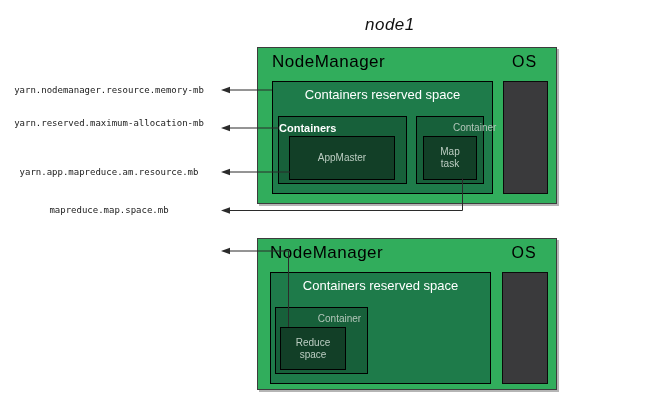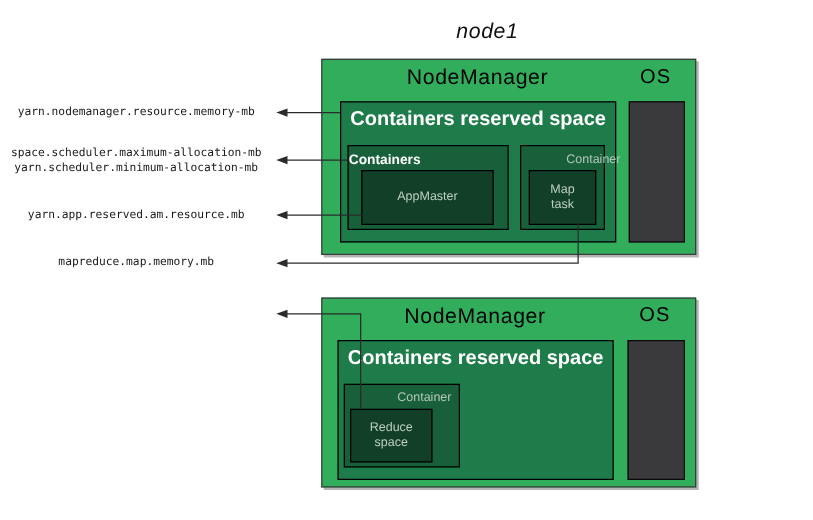--- a/index.html
+++ b/index.html
@@ -9,32 +9,32 @@
   }
   .node-title{
     position:absolute;width:90px;text-align:left;
     font-style:italic;font-size:17px;color:#111;letter-spacing:0.5px;
   }
   .node-box{
     position:absolute;background:var(--node_green,#31ad5c);
     border:1px solid #3c3c3c;box-shadow:2px 2px 0 rgba(120,120,120,.55);
   }
   .nm-label{
-    position:absolute;text-align:center;font-size:17px;color:#000;
+    position:absolute;text-align:left;font-size:17px;color:#000;
     letter-spacing:.5px;
   }
   .os-label{
     position:absolute;text-align:center;font-size:16px;color:#000;letter-spacing:1px;
   }
   .reserved-box{
     position:absolute;background:var(--reserved_green,#1e7b4a);border:1px solid #000;
   }
   .reserved-label{
     position:absolute;left:0;right:0;top:5px;text-align:center;
-    font-size:16px;font-weight:bold;color:#fff;
+    font-size:13px;font-weight:normal;color:#fff;
   }
   .container-box{
     position:absolute;background:var(--container_green,#17603a);border:1px solid #000;
   }
   .container-label-bold{
     position:absolute;left:0;right:0;top:5px;text-align:left;
     font-size:11px;font-weight:bold;color:#fff;
   }
   .container-label{
     position:absolute;left:0;right:0;top:5px;text-align:center;
@@ -56,24 +56,23 @@
     white-space:nowrap;
   }
   #connectors{position:absolute;left:0;top:0;z-index:10;pointer-events:none;}
 </style>
 </head>
 <body>
 
 <div id="stage">
 
   <div class="cfg-label" style="top:84px">yarn.nodemanager.resource.memory-mb</div>
-  <div class="cfg-label" style="top:117px">space.scheduler.maximum-allocation-mb</div>
-  <div class="cfg-label" style="top:129px">yarn.scheduler.minimum-allocation-mb</div>
-  <div class="cfg-label" style="top:166px">yarn.app.reserved.am.resource.mb</div>
-  <div class="cfg-label" style="top:204px">mapreduce.map.memory.mb</div>
+  <div class="cfg-label" style="top:117px">yarn.reserved.maximum-allocation-mb</div>
+  <div class="cfg-label" style="top:166px">yarn.app.mapreduce.am.resource.mb</div>
+  <div class="cfg-label" style="top:204px">mapreduce.map.space.mb</div>
 
   <div class="node-title" style="left:365px;top:15px">node1</div>
 
   <div class="node-box" style="left:257px;top:47px;width:298px;height:155px"></div>
 
   <div class="nm-label" style="left:272px;top:52px;width:220px">NodeManager</div>
   <div class="os-label" style="left:502px;top:53px;width:45px">OS</div>
 
   <div class="reserved-box" style="left:272px;top:81px;width:219px;height:111px">
     <div class="reserved-label">Containers reserved space</div>

